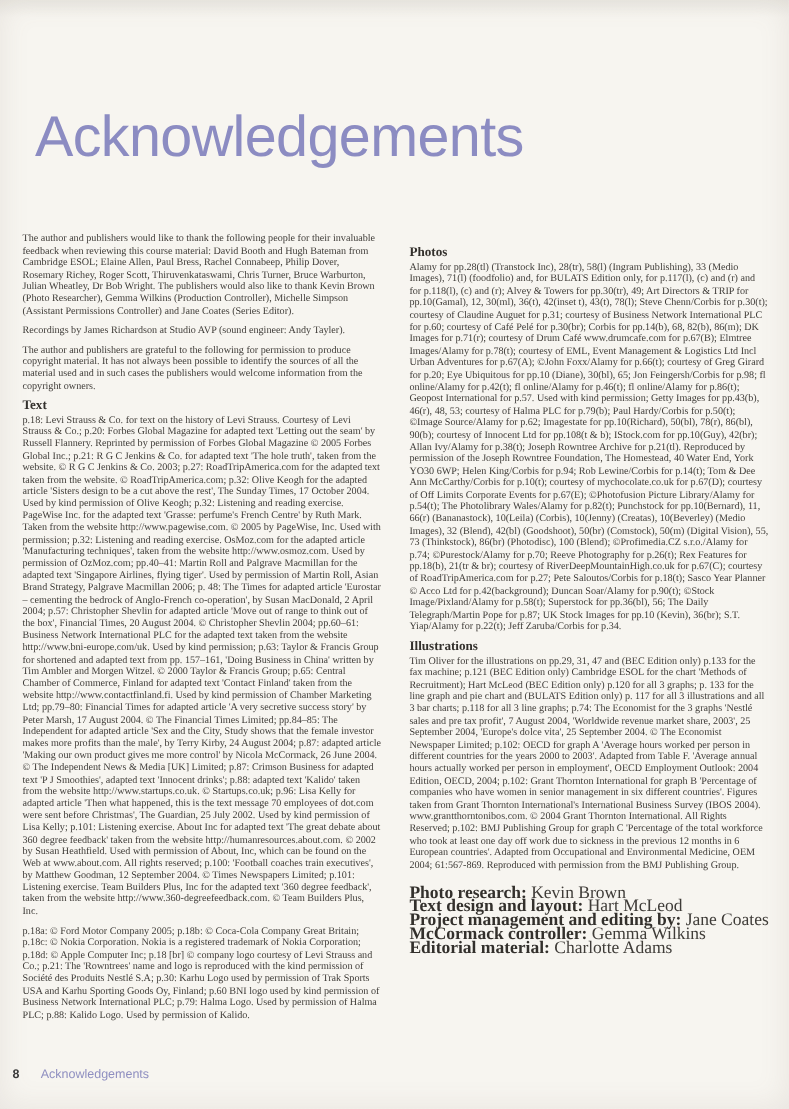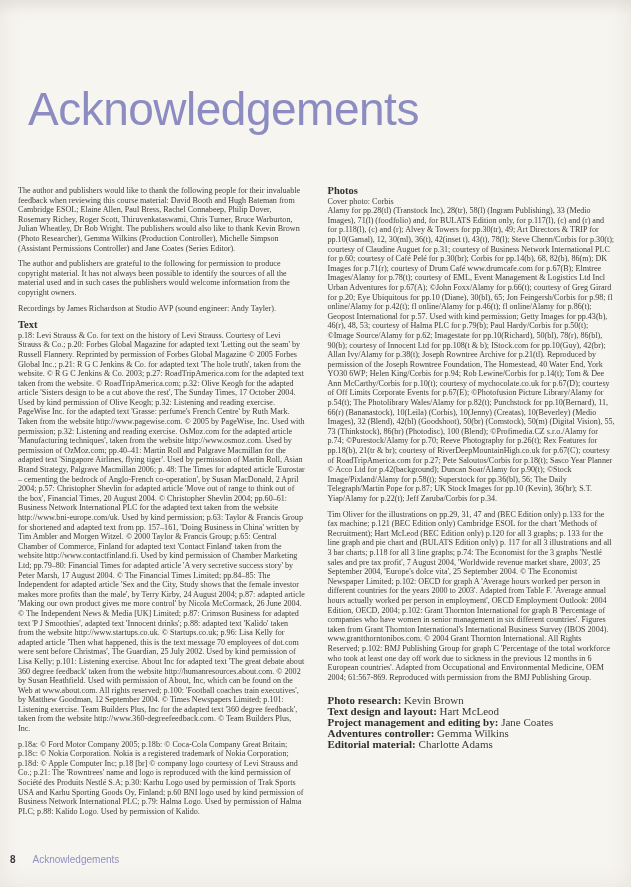--- a/index.html
+++ b/index.html
@@ -32,60 +32,60 @@
     text-align:left;
   }
   .col p{margin:0 0 6px 0;}
   .col p.tight{margin:0;}
   .col h2{
     font-family:"Liberation Serif",serif;
     font-size:10.5px;font-weight:600;
     color:#33302c;
     margin:7px 0 1px 0;
   }
-  .col h2.first{margin-top:0;}
-  .credits{margin-top:13px;font-size:11px;line-height:11px;}
+  .col h2.first{margin-top:12px;}
+  .credits{margin-top:13px;font-size:14px;line-height:11px;}
   .credit-row b{font-weight:700;color:#33302c;}
   .footer{
     position:absolute;left:10px;bottom:22px;
     font-family:Liberation Sans, sans-serif;
     font-size:10px;
   }
   .footer .pagenum{font-weight:700;color:#3a3a3a;}
   .footer .section{margin-left:17px;color:#8f8fc0;}
 </style>
 </head>
 <body>
 
 <div class="page">
 
   <h1 class="main-title">Acknowledgements</h1>
 
   <div class="columns">
 
     <div class="col">
       <p>The author and publishers would like to thank the following people for their invaluable feedback when reviewing this course material: David Booth and Hugh Bateman from Cambridge ESOL; Elaine Allen, Paul Bress, Rachel Connabeep, Philip Dover, Rosemary Richey, Roger Scott, Thiruvenkataswami, Chris Turner, Bruce Warburton, Julian Wheatley, Dr Bob Wright. The publishers would also like to thank Kevin Brown (Photo Researcher), Gemma Wilkins (Production Controller), Michelle Simpson (Assistant Permissions Controller) and Jane Coates (Series Editor).</p>
+      <p>Recordings by James Richardson at Studio AVP (sound engineer: Andy Tayler).</p>
       <p>The author and publishers are grateful to the following for permission to produce copyright material. It has not always been possible to identify the sources of all the material used and in such cases the publishers would welcome information from the copyright owners.</p>
-      <p>Recordings by James Richardson at Studio AVP (sound engineer: Andy Tayler).</p>
       <h2>Text</h2>
       <p>p.18: Levi Strauss &amp; Co. for text on the history of Levi Strauss. Courtesy of Levi Strauss &amp; Co.; p.20: Forbes Global Magazine for adapted text 'Letting out the seam' by Russell Flannery. Reprinted by permission of Forbes Global Magazine © 2005 Forbes Global Inc.; p.21: R G C Jenkins &amp; Co. for adapted text 'The hole truth', taken from the website. © R G C Jenkins &amp; Co. 2003; p.27: RoadTripAmerica.com for the adapted text taken from the website. © RoadTripAmerica.com; p.32: Olive Keogh for the adapted article 'Sisters design to be a cut above the rest', The Sunday Times, 17 October 2004. Used by kind permission of Olive Keogh; p.32: Listening and reading exercise. PageWise Inc. for the adapted text 'Grasse: perfume's French Centre' by Ruth Mark. Taken from the website http://www.pagewise.com. © 2005 by PageWise, Inc. Used with permission; p.32: Listening and reading exercise. OsMoz.com for the adapted article 'Manufacturing techniques', taken from the website http://www.osmoz.com. Used by permission of OzMoz.com; pp.40–41: Martin Roll and Palgrave Macmillan for the adapted text 'Singapore Airlines, flying tiger'. Used by permission of Martin Roll, Asian Brand Strategy, Palgrave Macmillan 2006; p. 48: The Times for adapted article 'Eurostar – cementing the bedrock of Anglo-French co-operation', by Susan MacDonald, 2 April 2004; p.57: Christopher Shevlin for adapted article 'Move out of range to think out of the box', Financial Times, 20 August 2004. © Christopher Shevlin 2004; pp.60–61: Business Network International PLC for the adapted text taken from the website http://www.bni-europe.com/uk. Used by kind permission; p.63: Taylor &amp; Francis Group for shortened and adapted text from pp. 157–161, 'Doing Business in China' written by Tim Ambler and Morgen Witzel. © 2000 Taylor &amp; Francis Group; p.65: Central Chamber of Commerce, Finland for adapted text 'Contact Finland' taken from the website http://www.contactfinland.fi. Used by kind permission of Chamber Marketing Ltd; pp.79–80: Financial Times for adapted article 'A very secretive success story' by Peter Marsh, 17 August 2004. © The Financial Times Limited; pp.84–85: The Independent for adapted article 'Sex and the City, Study shows that the female investor makes more profits than the male', by Terry Kirby, 24 August 2004; p.87: adapted article 'Making our own product gives me more control' by Nicola McCormack, 26 June 2004. © The Independent News &amp; Media [UK] Limited; p.87: Crimson Business for adapted text 'P J Smoothies', adapted text 'Innocent drinks'; p.88: adapted text 'Kalido' taken from the website http://www.startups.co.uk. © Startups.co.uk; p.96: Lisa Kelly for adapted article 'Then what happened, this is the text message 70 employees of dot.com were sent before Christmas', The Guardian, 25 July 2002. Used by kind permission of Lisa Kelly; p.101: Listening exercise. About Inc for adapted text 'The great debate about 360 degree feedback' taken from the website http://humanresources.about.com. © 2002 by Susan Heathfield. Used with permission of About, Inc, which can be found on the Web at www.about.com. All rights reserved; p.100: 'Football coaches train executives', by Matthew Goodman, 12 September 2004. © Times Newspapers Limited;  p.101: Listening exercise. Team Builders Plus, Inc for the adapted text '360 degree feedback', taken from the website http://www.360-degreefeedback.com. © Team Builders Plus, Inc.</p>
       <p>p.18a: © Ford Motor Company 2005; p.18b: © Coca-Cola Company Great Britain; p.18c: © Nokia Corporation. Nokia is a registered trademark of Nokia Corporation; p.18d: © Apple Computer Inc; p.18 [br] © company logo courtesy of Levi Strauss and Co.; p.21: The 'Rowntrees' name and logo is reproduced with the kind permission of Société des Produits Nestlé S.A; p.30: Karhu Logo used by permission of Trak Sports USA and Karhu Sporting Goods Oy, Finland; p.60 BNI logo used by kind permission of Business Network International PLC; p.79: Halma Logo. Used by permission of Halma PLC; p.88: Kalido Logo. Used by permission of Kalido.</p>
     </div>
 
     <div class="col">
       <h2 class="first">Photos</h2>
-      <p class="tight">Cover photo: Corbis</p>
       <p>Alamy for pp.28(tl) (Transtock Inc), 28(tr), 58(l) (Ingram Publishing), 33 (Medio Images), 71(l) (foodfolio) and, for BULATS Edition only, for p.117(l), (c) and (r) and for p.118(l), (c) and (r); Alvey &amp; Towers for pp.30(tr), 49; Art Directors &amp; TRIP for pp.10(Gamal), 12, 30(ml), 36(t), 42(inset t), 43(t), 78(l); Steve Chenn/Corbis for p.30(t); courtesy of Claudine Auguet for p.31; courtesy of Business Network International PLC for p.60; courtesy of Café Pelé for p.30(br); Corbis for pp.14(b), 68, 82(b), 86(m); DK Images for p.71(r); courtesy of Drum Café www.drumcafe.com for p.67(B); Elmtree Images/Alamy for p.78(t); courtesy of EML, Event Management &amp; Logistics Ltd Incl Urban Adventures for p.67(A); ©John Foxx/Alamy for p.66(t); courtesy of Greg Girard for p.20; Eye Ubiquitous for pp.10 (Diane), 30(bl), 65; Jon Feingersh/Corbis for p.98; fl online/Alamy for p.42(t); fl online/Alamy for p.46(t); fl online/Alamy for p.86(t); Geopost International for p.57. Used with kind permission; Getty Images for pp.43(b), 46(r), 48, 53; courtesy of Halma PLC for p.79(b); Paul Hardy/Corbis for p.50(t); ©Image Source/Alamy for p.62; Imagestate for pp.10(Richard), 50(bl), 78(r), 86(bl), 90(b); courtesy of Innocent Ltd for pp.108(t &amp; b); IStock.com for pp.10(Guy), 42(br); Allan Ivy/Alamy for p.38(t); Joseph Rowntree Archive for p.21(tl). Reproduced by permission of the Joseph Rowntree Foundation, The Homestead, 40 Water End, York YO30 6WP; Helen King/Corbis for p.94; Rob Lewine/Corbis for p.14(t); Tom &amp; Dee Ann McCarthy/Corbis for p.10(t); courtesy of mychocolate.co.uk for p.67(D); courtesy of Off Limits Corporate Events for p.67(E); ©Photofusion Picture Library/Alamy for p.54(t); The Photolibrary Wales/Alamy for p.82(t); Punchstock for pp.10(Bernard), 11, 66(r) (Bananastock), 10(Leila) (Corbis), 10(Jenny) (Creatas), 10(Beverley) (Medio Images), 32 (Blend), 42(bl) (Goodshoot), 50(br) (Comstock), 50(m) (Digital Vision), 55, 73 (Thinkstock), 86(br) (Photodisc), 100 (Blend); ©Profimedia.CZ s.r.o./Alamy for p.74; ©Purestock/Alamy for p.70;  Reeve Photography  for p.26(t); Rex Features for pp.18(b), 21(tr &amp; br); courtesy of RiverDeepMountainHigh.co.uk for p.67(C); courtesy of RoadTripAmerica.com for p.27; Pete Saloutos/Corbis  for p.18(t); Sasco Year Planner © Acco Ltd for p.42(background); Duncan Soar/Alamy for p.90(t); ©Stock Image/Pixland/Alamy for p.58(t); Superstock for pp.36(bl), 56; The Daily Telegraph/Martin Pope for p.87; UK Stock Images for pp.10 (Kevin), 36(br); S.T. Yiap/Alamy for p.22(t); Jeff Zaruba/Corbis for p.34.</p>
+      <h2>Illustrations</h2>
       <p>Tim Oliver for the illustrations on pp.29, 31, 47 and (BEC Edition only) p.133 for the fax machine; p.121 (BEC Edition only) Cambridge ESOL for the chart 'Methods of Recruitment); Hart McLeod (BEC Edition only) p.120 for all 3 graphs; p. 133 for the line graph and pie chart and (BULATS Edition only) p. 117 for all 3 illustrations and all 3 bar charts; p.118 for all 3 line graphs; p.74: The Economist for the 3 graphs 'Nestlé sales and pre tax profit', 7 August 2004, 'Worldwide revenue market share, 2003', 25 September 2004, 'Europe's dolce vita', 25 September 2004. © The Economist Newspaper Limited; p.102: OECD for graph A 'Average hours worked per person in different countries for the years 2000 to 2003'. Adapted from Table F. 'Average annual hours actually worked per person in employment', OECD Employment Outlook: 2004 Edition, OECD, 2004; p.102: Grant Thornton International for graph B 'Percentage of companies who have women in senior management in six different countries'. Figures taken from Grant Thornton International's International Business Survey (IBOS 2004). www.grantthorntonibos.com. © 2004 Grant Thornton International. All Rights Reserved; p.102: BMJ Publishing Group for graph C 'Percentage of the total workforce who took at least one day off work due to sickness in the previous 12 months in 6 European countries'. Adapted from Occupational and Environmental Medicine, OEM 2004; 61:567-869. Reproduced with permission from the BMJ Publishing Group.</p>
 
       <div class="credits">
         <div class="credit-row"><b>Photo research:</b><span> Kevin Brown</span></div>
         <div class="credit-row"><b>Text design and layout:</b><span> Hart McLeod</span></div>
         <div class="credit-row"><b>Project management and editing by:</b><span> Jane Coates</span></div>
-        <div class="credit-row"><b>Adventures controller:</b><span> Gemma Wilkins</span></div>
+        <div class="credit-row"><b>McCormack controller:</b><span> Gemma Wilkins</span></div>
         <div class="credit-row"><b>Editorial material:</b><span> Charlotte Adams</span></div>
       </div>
     </div>
 
   </div>
 
   <div class="footer">
     <span class="pagenum">8</span><span class="section">Acknowledgements</span>
   </div>
 

